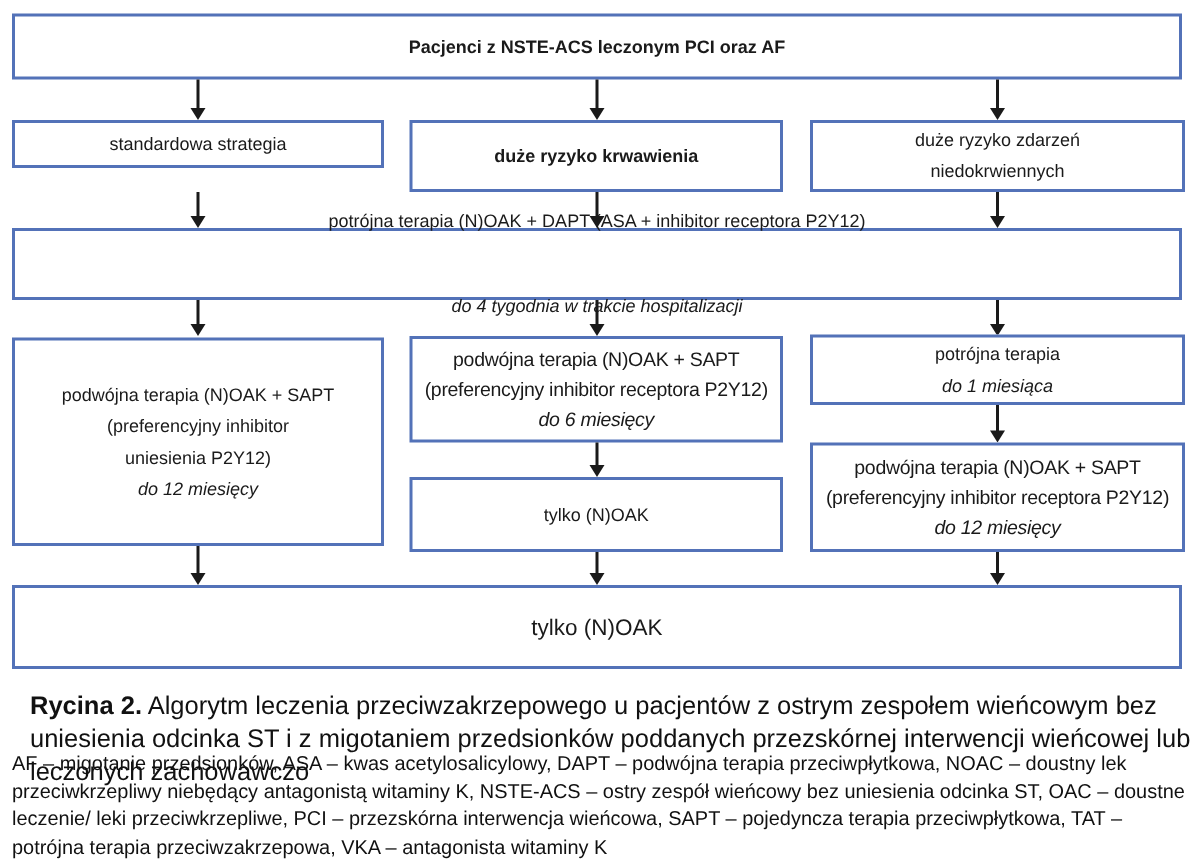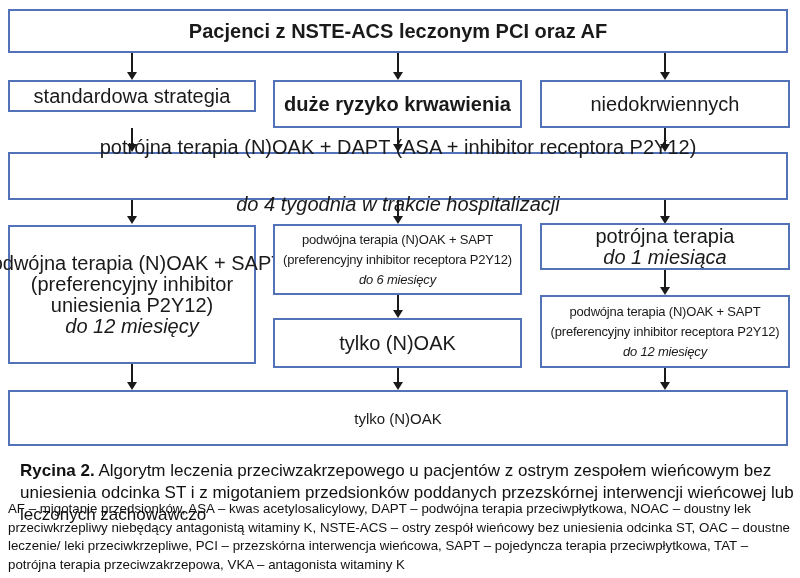--- a/index.html
+++ b/index.html
@@ -4,21 +4,21 @@
 <style>
   html, body { margin:0; padding:0; background:#ffffff; }
   #canvas {
     position:relative; width:800px; height:578px; background:#ffffff;
     font-family:"Liberation Sans", sans-serif; color:#1a1a1a; overflow:hidden;
   }
   .box {
     position:absolute; box-sizing:border-box;
     border:2px solid #5372b8; background:#ffffff;
     display:flex; flex-direction:column; align-items:center; justify-content:center;
-    text-align:center; font-size:20px; line-height:21px; color:#1a1a1a;
+    text-align:center; font-size:12px; line-height:21px; color:#1a1a1a;
   }
   .box .ln { white-space:nowrap; }
   .bold { font-weight:bold; }
   .it { font-style:italic; }
   .small { font-size:13px; line-height:20px; letter-spacing:-0.2px; }
 
   
   .b-top      { left:8px;   top:9px;   width:780px; height:44px; }
   .b-std      { left:8px;   top:80px;  width:248px; height:32px; }
   .b-bleed    { left:273px; top:80px;  width:249px; height:48px;font-weight:bold; }
@@ -82,20 +82,21 @@
       <div class="head"></div>
     </div>
 
   <div class="box b-std">
     <div class="ln">standardowa strategia</div>
   </div>
   <div class="box b-bleed">
     <div class="ln">duże ryzyko krwawienia</div>
   </div>
   <div class="box b-isch">
+    <div class="ln">duże ryzyko zdarzeń</div>
     <div class="ln">niedokrwiennych</div>
   </div>
 
   <div class="arrow ar-c1 ar-r2">
       <div class="shaft"></div>
       <div class="head"></div>
     </div>
   <div class="arrow ar-c2 ar-r2">
       <div class="shaft"></div>
       <div class="head"></div>

